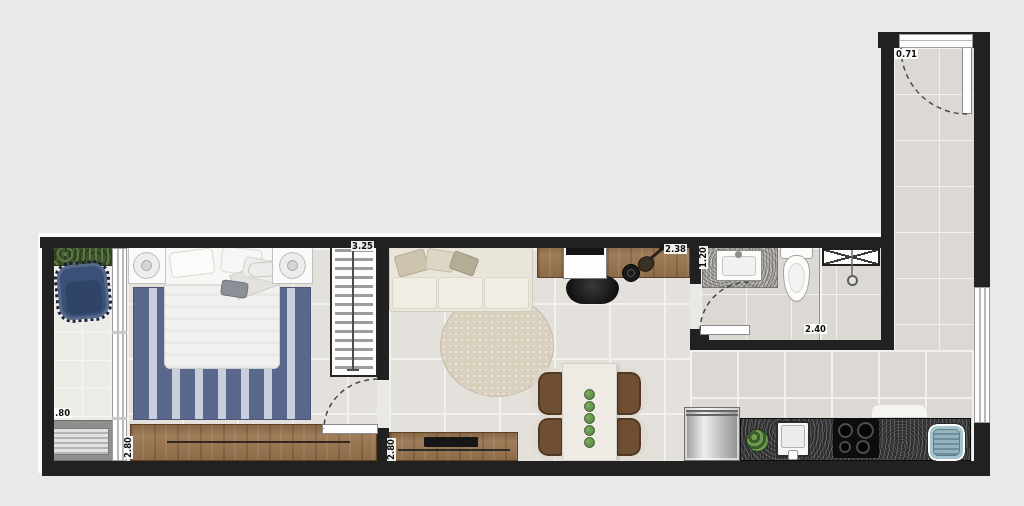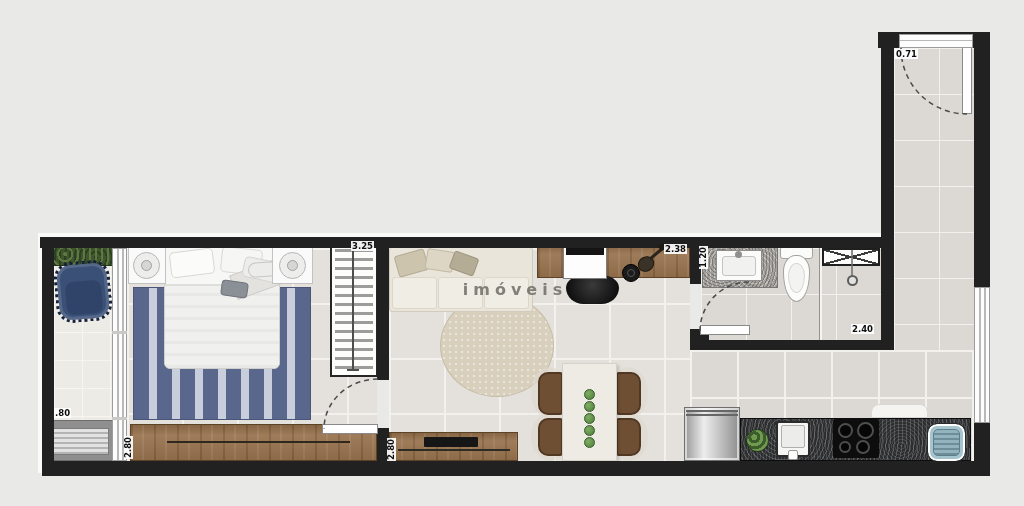--- a/index.html
+++ b/index.html
@@ -238,18 +238,17 @@
       <rect x="659" y="244" width="7" height="6" fill="#1e1a12" transform="rotate(-35 662 247)"></rect>
     </g>
   </svg>
 
   <span class="dim" style="left:54px;top:408px;">.80</span>
   <span class="dim dim-v" style="left:124px;top:436px;">2.80</span>
   <span class="dim" style="left:351px;top:241px;">3.25</span>
   <span class="dim dim-v" style="left:387px;top:438px;">2.80</span>
   <span class="dim" style="left:664px;top:244px;">2.38</span>
   <span class="dim dim-v" style="left:699px;top:246px;">1.20</span>
-  <span class="dim" style="left:851px;top:324px;">2.40</span>
+  <span class="dim" style="left:804px;top:324px;">2.40</span>
   <span class="dim" style="left:895px;top:49px;">0.71</span>
 
-  <div class="wm-sub">imóveis</div>
 
 </div>
 
 </body></html>

